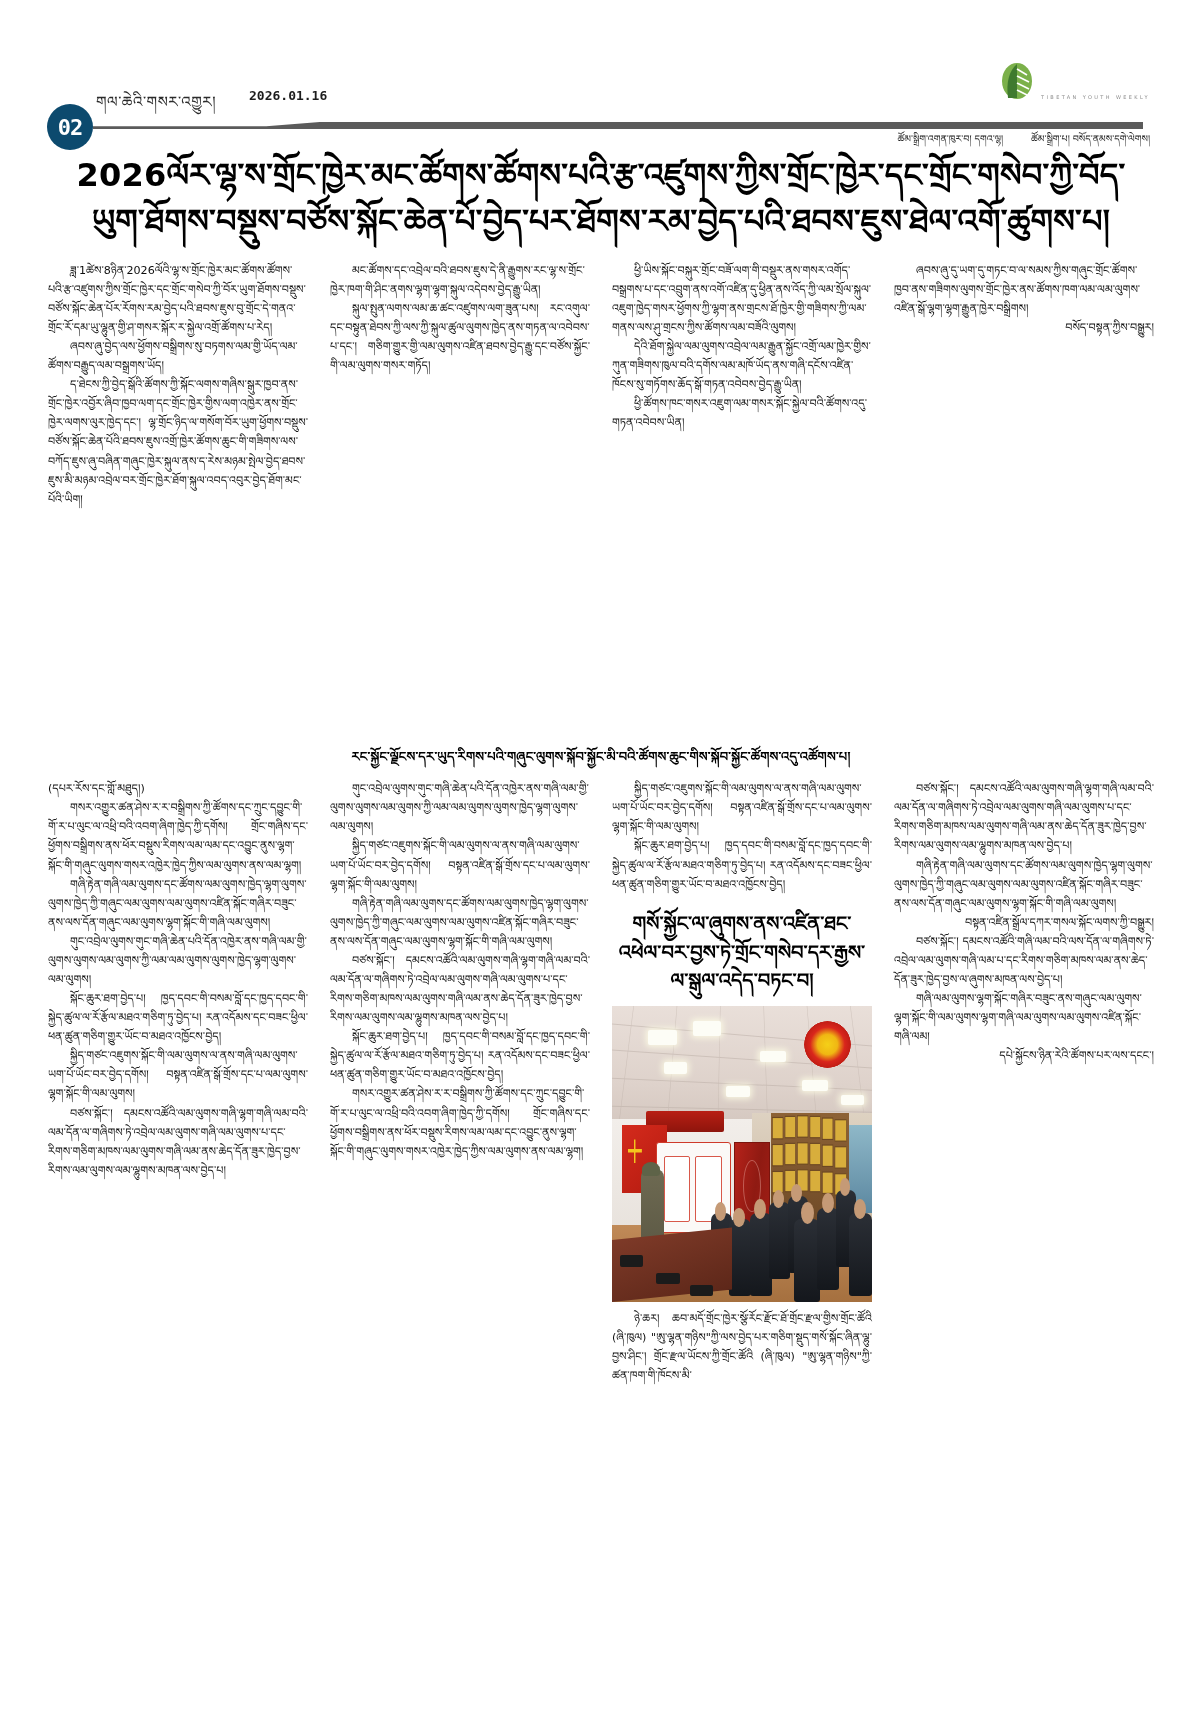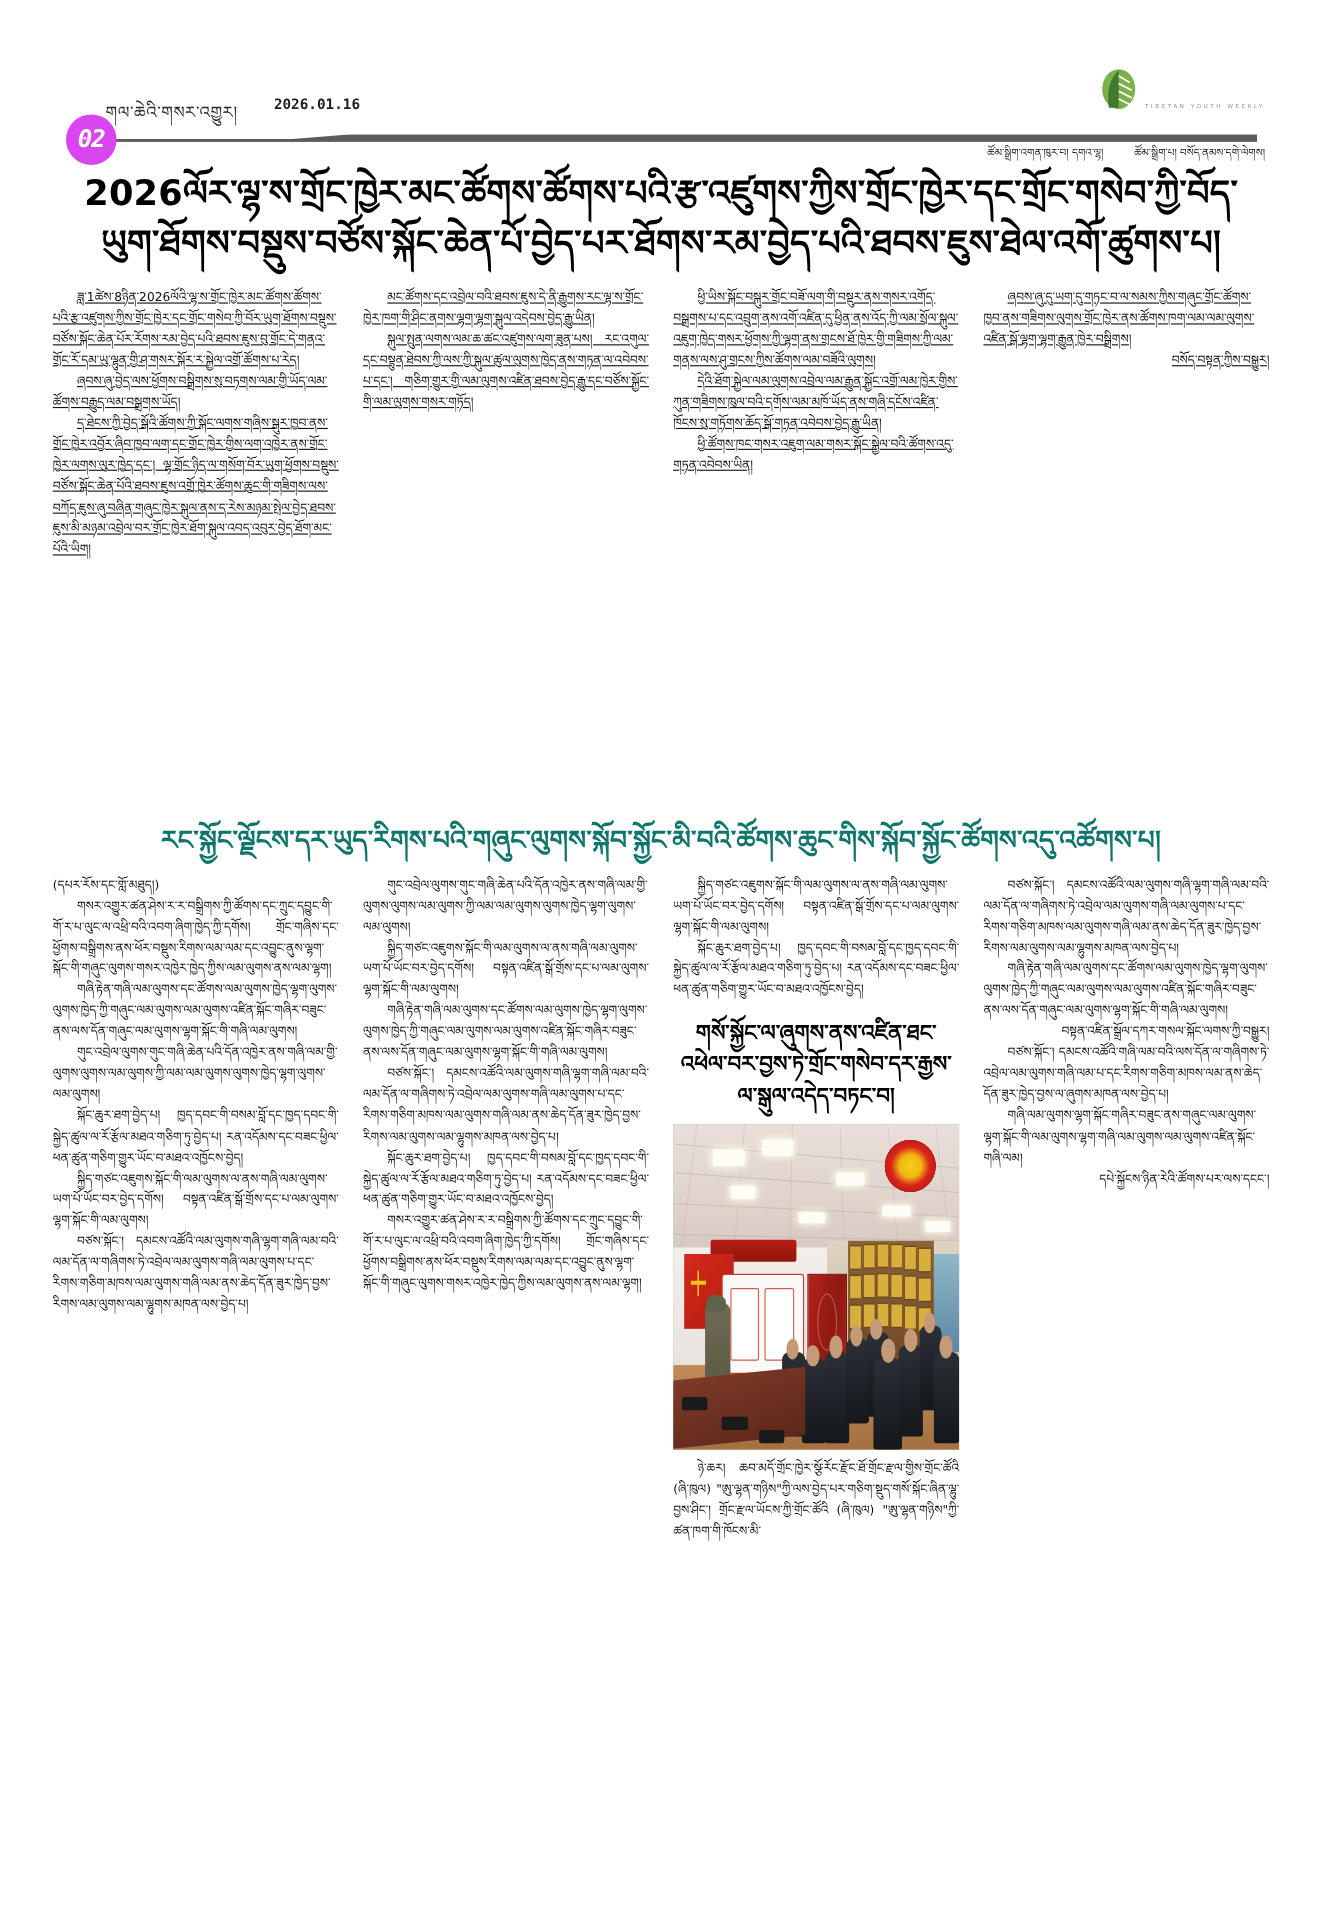--- a/index.html
+++ b/index.html
@@ -23,36 +23,35 @@
 
   
   .masthead {
     position: absolute;
     left: 0; top: 0;
     width: 1202px;
     height: 150px;
   }
   .folio-badge {
     position: absolute;
-    left: 60px;
+    left: 47px;
     top: 104px;
     width: 46px;
     height: 46px;
     border-radius: 50%;
-    background: #d946ef;
+    background: #0c4a6e;
     color: #ffffff;
     display: flex;
     align-items: center;
     justify-content: center;
     font-family: "DejaVu Sans Mono", "Liberation Mono", monospace;
     font-size: 22px;
     font-weight: bold;
     letter-spacing: -1px;
     z-index: 4;
-    font-style: italic;
   }
   .section-label {
     position: absolute;
     left: 96px;
     top: 85px;
     font-size: 15px;
     color: #2b2b2b;
     letter-spacing: 0.5px;
     white-space: nowrap;
   }
@@ -152,35 +151,35 @@
     text-align: center;
     color: #000000;
     letter-spacing: 0.2px;
     padding: 0 4px;
   }
   .cols-4 {
     display: flex;
     gap: 22px;
     margin-top: 16px;
   }
-  .cols-4 > .col { width: 0; flex: 1 1 0; text-decoration: underline; }
+  .cols-4 > .col { width: 0; flex: 1 1 0; }
 
   
   .article-2 {
     position: absolute;
     left: 48px;
     top: 748px;
     width: 1106px;
   }
   .headline-sec {
-    font-size: 24px;
+    font-size: 13px;
     line-height: 1.4;
     font-weight: bold;
     text-align: center;
-    color: #0f766e;
+    color: #000000;
     letter-spacing: 0.2px;
   }
   .a2-grid {
     display: flex;
     gap: 22px;
     margin-top: 13px;
   }
   .a2-grid > .col { width: 0; flex: 1 1 0; }
 
   

